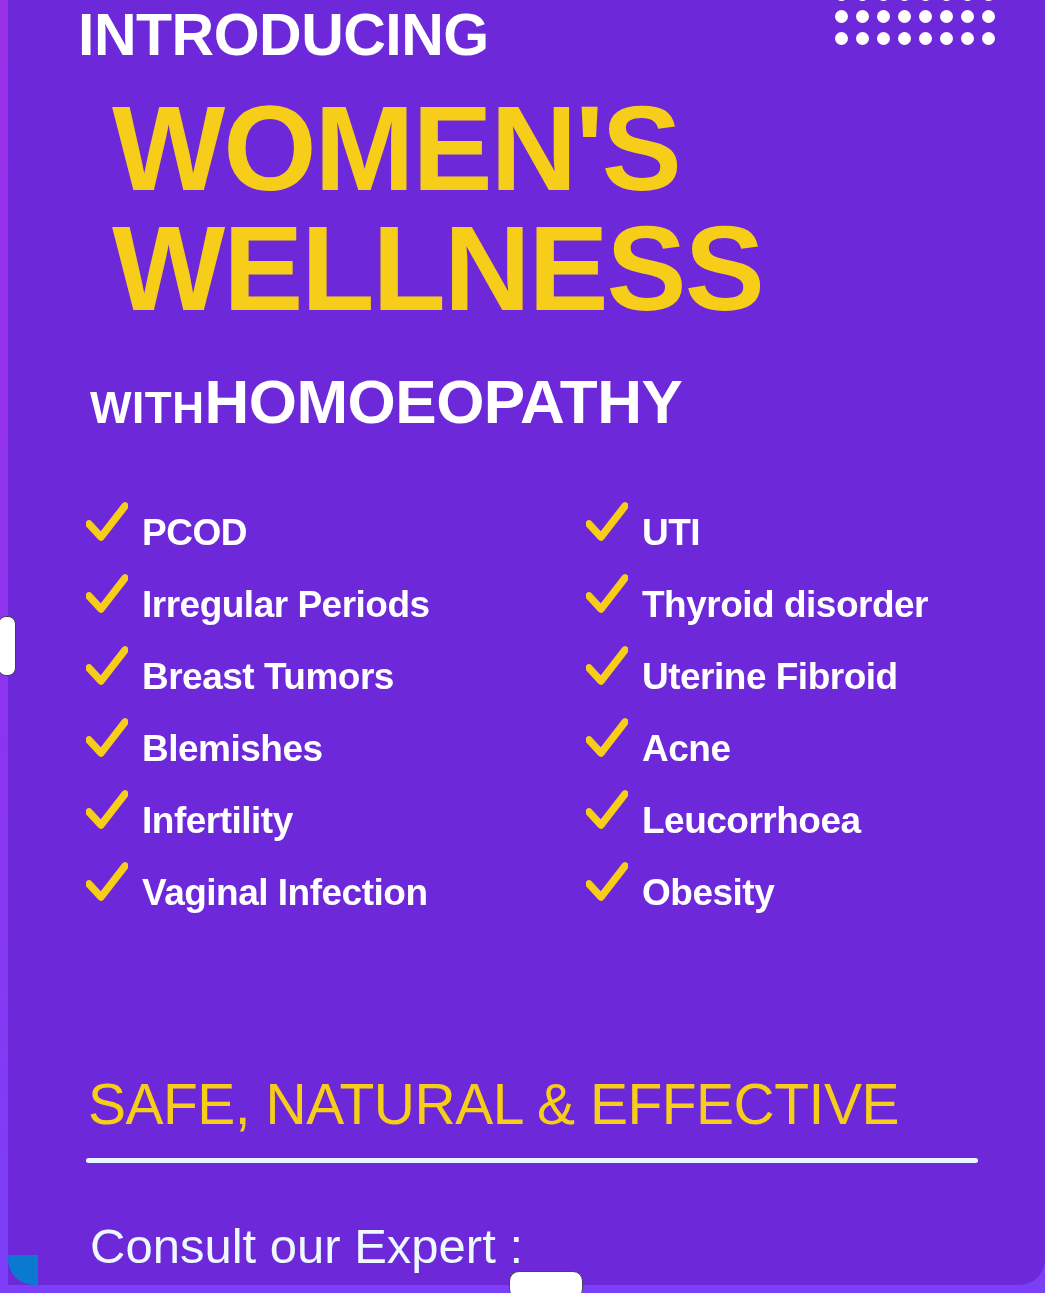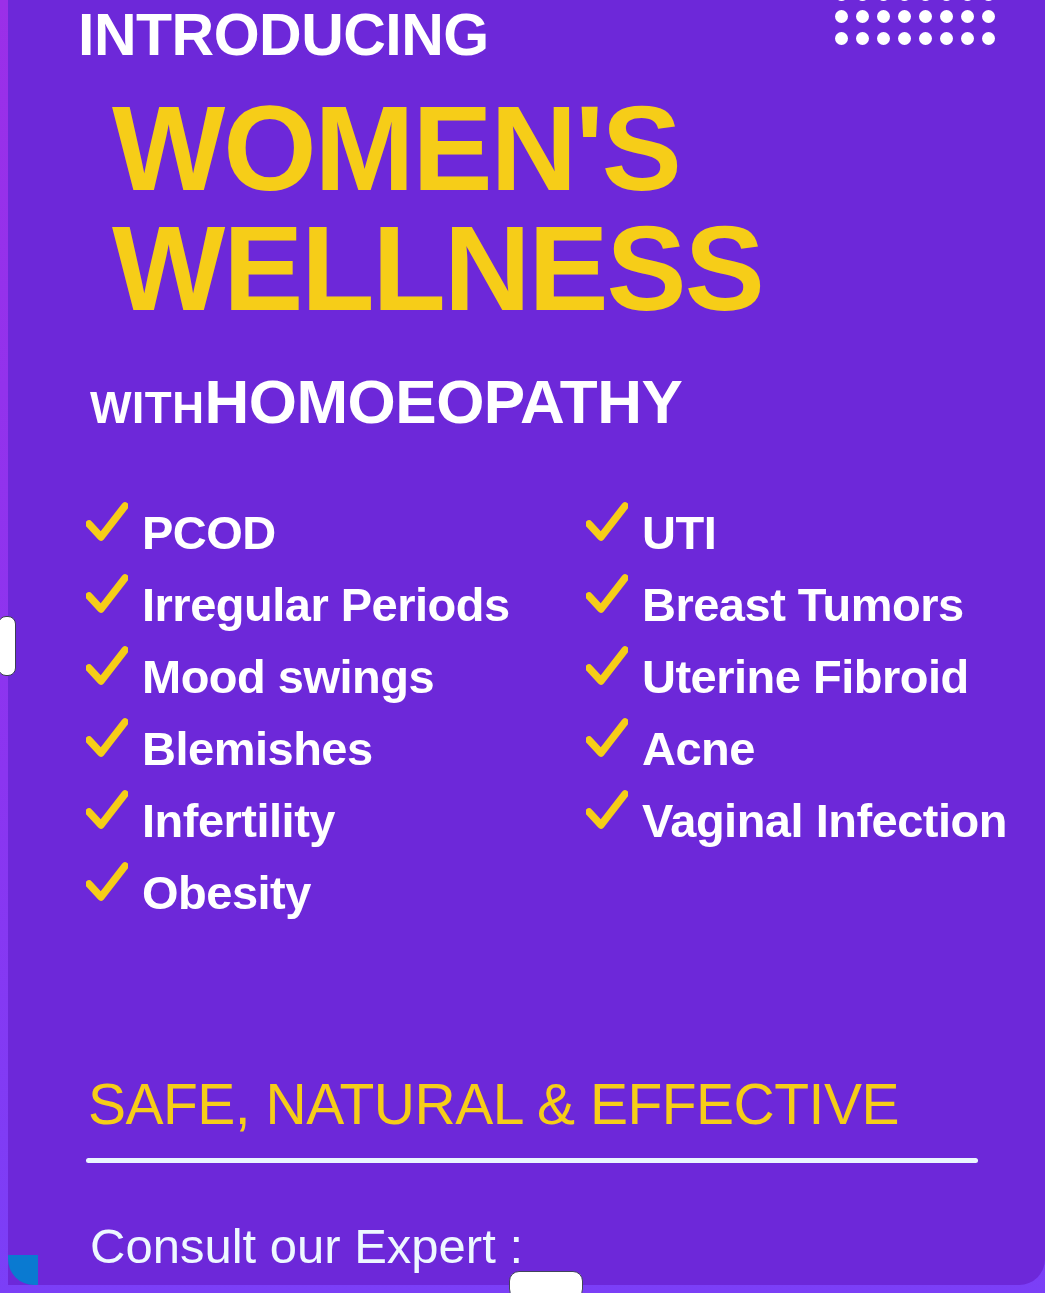--- a/index.html
+++ b/index.html
@@ -125,21 +125,21 @@
     align-items: center;
     gap: 14px;
   }
   .check-icon {
     flex: none;
     width: 42px;
     height: 44px;
     display: block;
   }
   .check-label {
-    font-size: 47px;
+    font-size: 37px;
     font-weight: 600;
     color: #ffffff;
     letter-spacing: -0.5px;
     white-space: nowrap;
     line-height: 1;
     margin-top: 20px;
   }
 
   
   #tagline {
@@ -261,51 +261,57 @@
       <div class="check-item">
         <svg class="check-icon" viewBox="0 0 42 44">
           <path d="M3 24 L15 37 L39 6" fill="none" stroke="#f6cd18" stroke-width="7.5" stroke-linecap="round" stroke-linejoin="round"></path>
         </svg>
         <span class="check-label">Irregular Periods</span>
       </div>
       <div class="check-item">
         <svg class="check-icon" viewBox="0 0 42 44">
           <path d="M3 24 L15 37 L39 6" fill="none" stroke="#f6cd18" stroke-width="7.5" stroke-linecap="round" stroke-linejoin="round"></path>
         </svg>
+        <span class="check-label">Thyroid disorder</span>
+      </div>
+      <div class="check-item">
+        <svg class="check-icon" viewBox="0 0 42 44">
+          <path d="M3 24 L15 37 L39 6" fill="none" stroke="#f6cd18" stroke-width="7.5" stroke-linecap="round" stroke-linejoin="round"></path>
+        </svg>
         <span class="check-label">Breast Tumors</span>
       </div>
       <div class="check-item">
         <svg class="check-icon" viewBox="0 0 42 44">
           <path d="M3 24 L15 37 L39 6" fill="none" stroke="#f6cd18" stroke-width="7.5" stroke-linecap="round" stroke-linejoin="round"></path>
         </svg>
-        <span class="check-label">Mood swings</span>
-      </div>
-      <div class="check-item">
-        <svg class="check-icon" viewBox="0 0 42 44">
-          <path d="M3 24 L15 37 L39 6" fill="none" stroke="#f6cd18" stroke-width="7.5" stroke-linecap="round" stroke-linejoin="round"></path>
-        </svg>
         <span class="check-label">Uterine Fibroid</span>
       </div>
       <div class="check-item">
         <svg class="check-icon" viewBox="0 0 42 44">
           <path d="M3 24 L15 37 L39 6" fill="none" stroke="#f6cd18" stroke-width="7.5" stroke-linecap="round" stroke-linejoin="round"></path>
         </svg>
         <span class="check-label">Blemishes</span>
       </div>
       <div class="check-item">
         <svg class="check-icon" viewBox="0 0 42 44">
           <path d="M3 24 L15 37 L39 6" fill="none" stroke="#f6cd18" stroke-width="7.5" stroke-linecap="round" stroke-linejoin="round"></path>
         </svg>
         <span class="check-label">Acne</span>
       </div>
       <div class="check-item">
         <svg class="check-icon" viewBox="0 0 42 44">
           <path d="M3 24 L15 37 L39 6" fill="none" stroke="#f6cd18" stroke-width="7.5" stroke-linecap="round" stroke-linejoin="round"></path>
         </svg>
         <span class="check-label">Infertility</span>
+      </div>
+      <div class="check-item">
+        <svg class="check-icon" viewBox="0 0 42 44">
+          <path d="M3 24 L15 37 L39 6" fill="none" stroke="#f6cd18" stroke-width="7.5" stroke-linecap="round" stroke-linejoin="round"></path>
+        </svg>
+        <span class="check-label">Leucorrhoea</span>
       </div>
       <div class="check-item">
         <svg class="check-icon" viewBox="0 0 42 44">
           <path d="M3 24 L15 37 L39 6" fill="none" stroke="#f6cd18" stroke-width="7.5" stroke-linecap="round" stroke-linejoin="round"></path>
         </svg>
         <span class="check-label">Vaginal Infection</span>
       </div>
       <div class="check-item">
         <svg class="check-icon" viewBox="0 0 42 44">
           <path d="M3 24 L15 37 L39 6" fill="none" stroke="#f6cd18" stroke-width="7.5" stroke-linecap="round" stroke-linejoin="round"></path>

